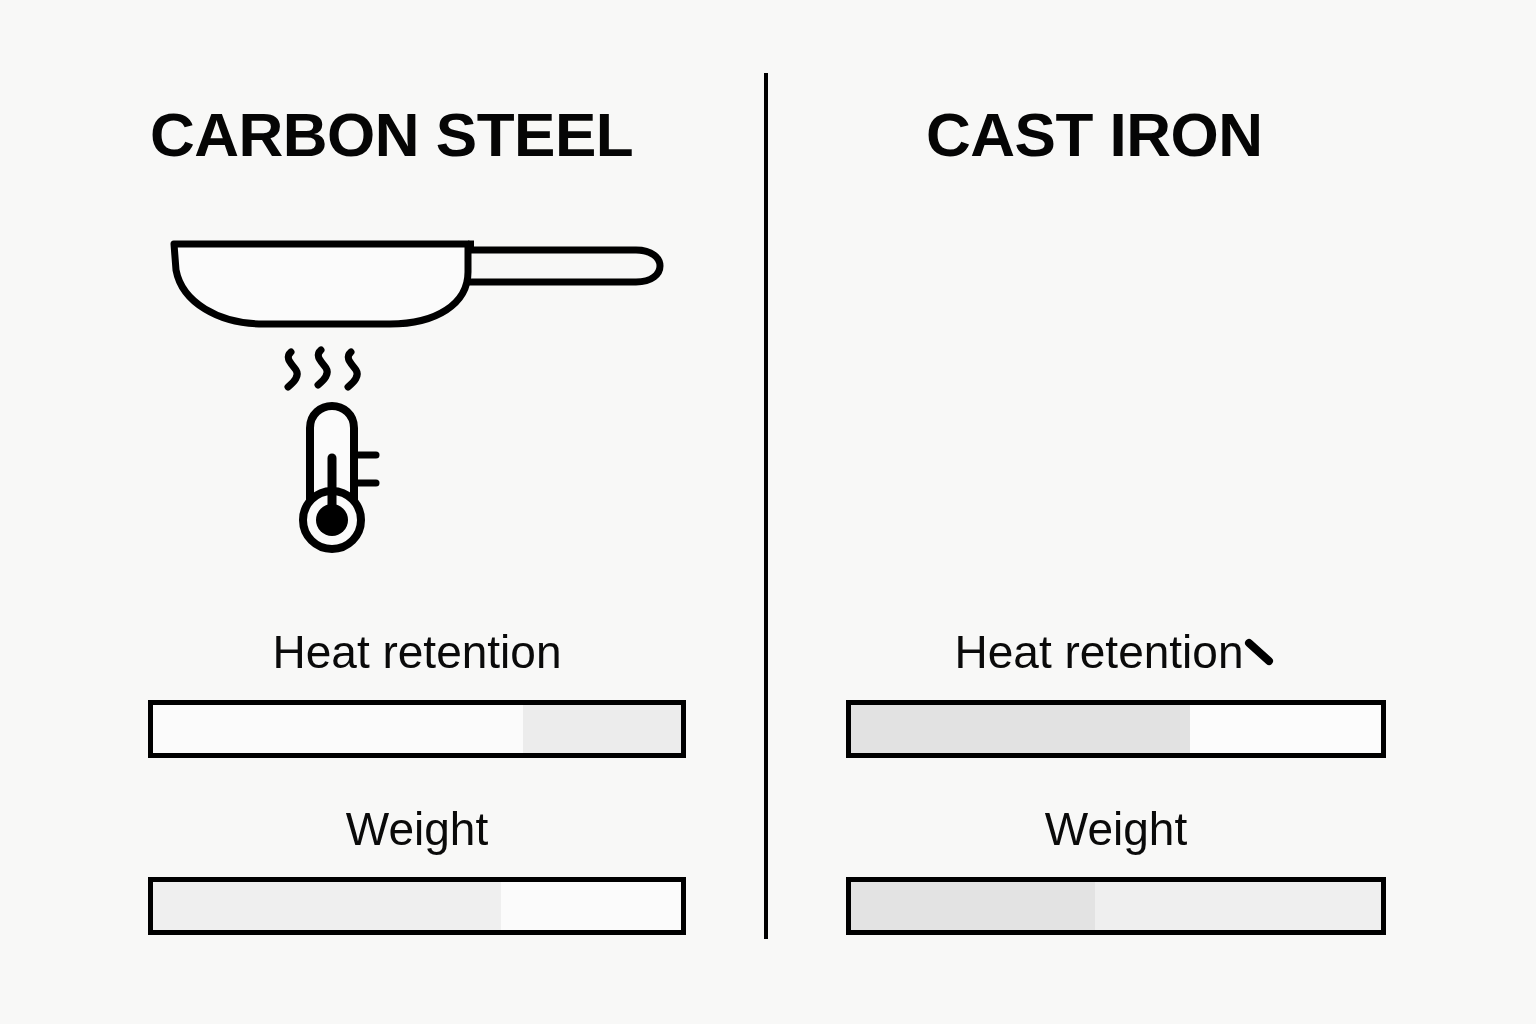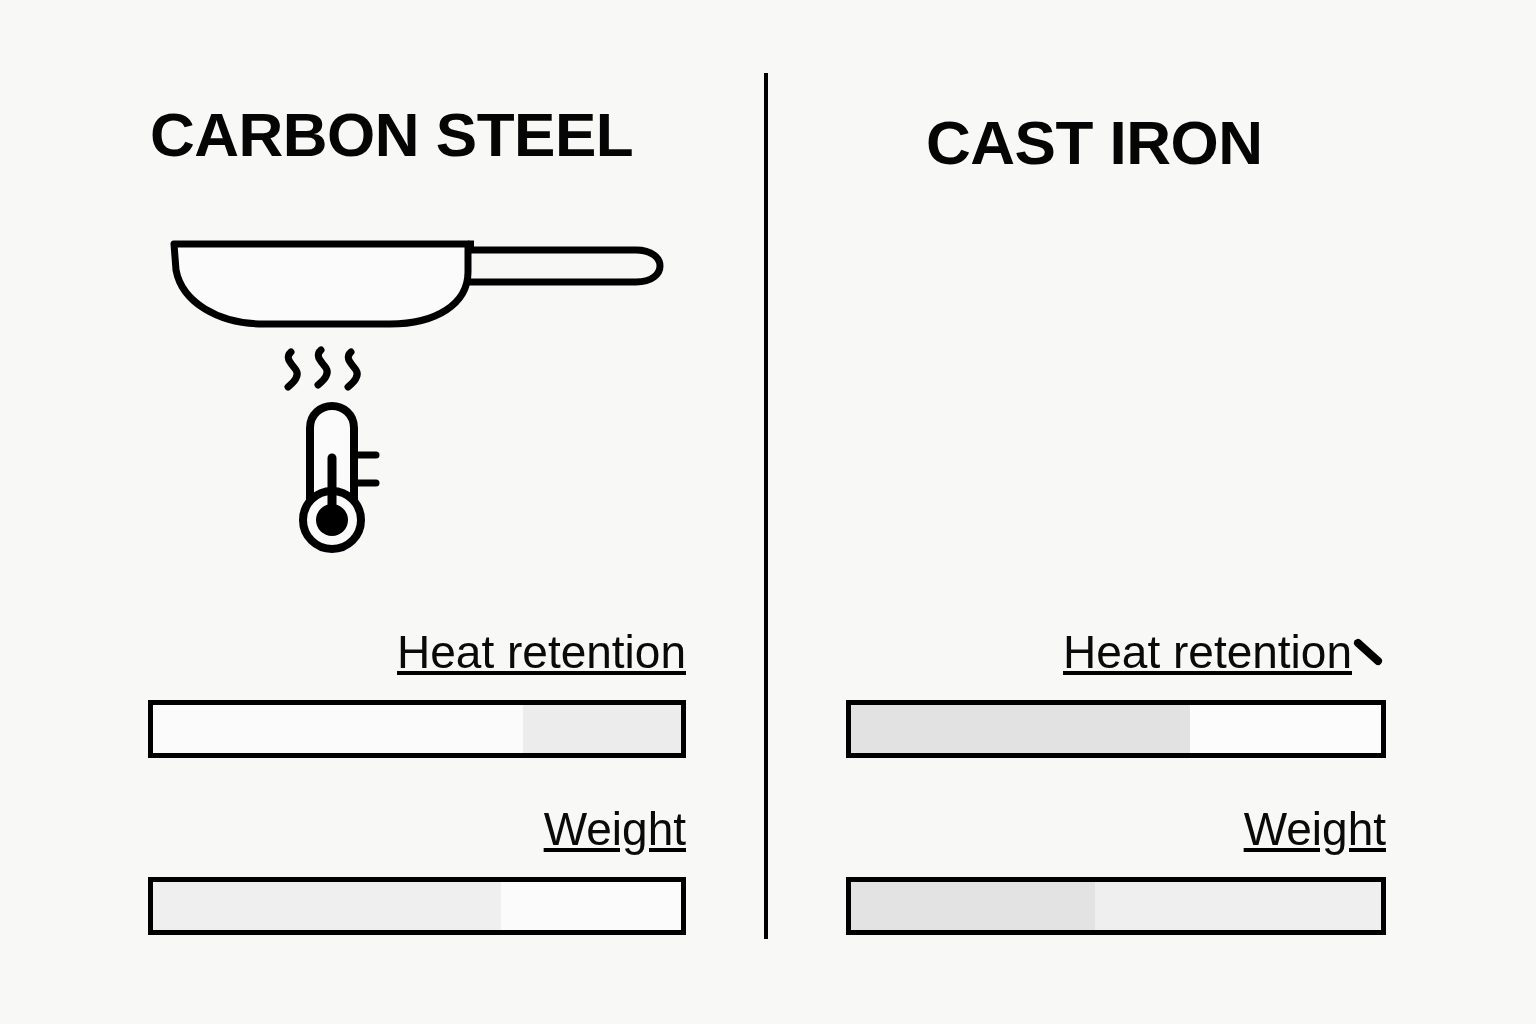--- a/index.html
+++ b/index.html
@@ -33,21 +33,21 @@
     position:absolute;
     top:104px;
     font-size:62px;
     font-weight:bold;
     letter-spacing:-0.5px;
     color:#050505;
     white-space:nowrap;
     line-height:1;
   }
   .panel-left  .panel-title { left:150px; }
-  .panel-right .panel-title { left:158px;margin-top:8px; }
+  .panel-right .panel-title { left:158px; }
 
   
   .pan { position:absolute; }
   .panel-left  .pan { left:168px; top:232px; }
 
   
   .thermo { position:absolute; }
   .panel-left  .thermo { left:278px; top:340px; }
 
   
@@ -87,23 +87,22 @@
   
   .panel-right .metric { left:78px; width:540px; }
   .panel-right .m-heat { top:628px; }
   .panel-right .m-weight { top:805px; }
   .panel-right .metric .bar { margin-top:24px; width:540px; }
 
   .label-row {
     position:relative;
     display:flex;
     align-items:center;
-    justify-content:flex-end;
+    justify-content:center;
     height:48px;
-    text-decoration:underline;
   }
   .tick-mark {
     width:34px; height:34px;
     position:relative;
     flex:0 0 auto;
   }
   .tick-mark svg { display:block; }
 </style>
 </head>
 <body>

